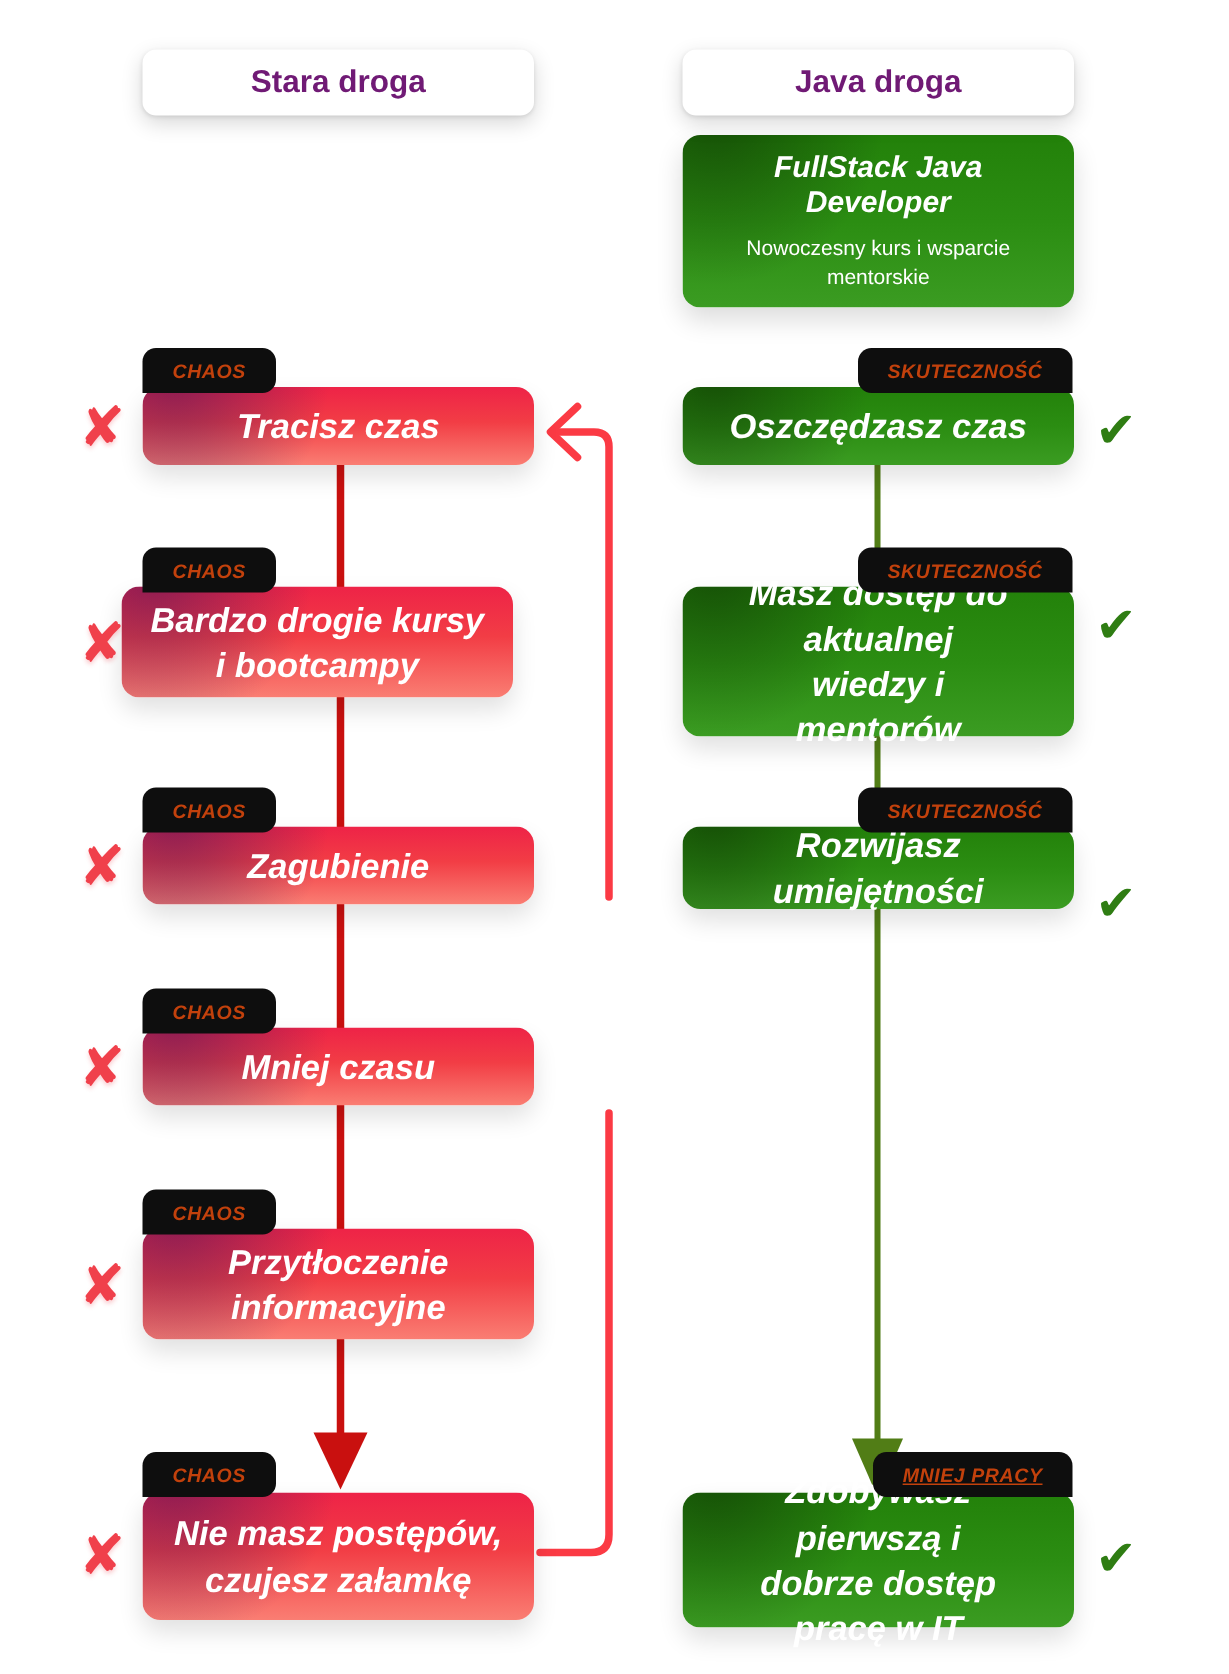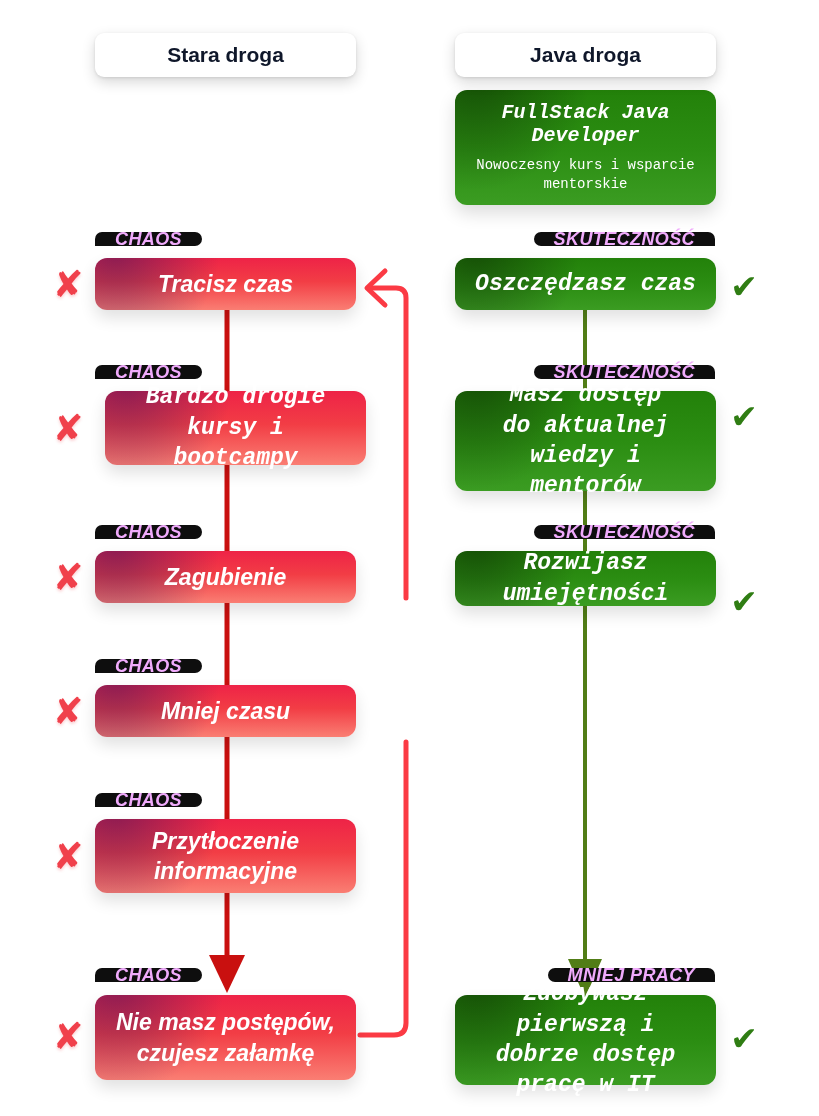--- a/index.html
+++ b/index.html
@@ -7,21 +7,21 @@
     position:relative; width:819px; height:1116px; background:#ffffff;
     font-family:"Liberation Sans","DejaVu Sans",sans-serif; overflow:hidden;
   }
   svg.connectors { position:absolute; left:0; top:0; z-index:1; }
 
   .col-header {
     position:absolute; width:261px; height:44px; z-index:3;
     background:#ffffff; border-radius:9px;
     box-shadow:0 5px 14px rgba(0,0,0,.16), 0 1px 3px rgba(0,0,0,.10);
     display:flex; align-items:center; justify-content:center;
-    font-weight:bold; font-size:21px; color:#0f172a;
+    font-weight:bold; font-size:21px; color:#701a75;
   }
 
   .intro {
     position:absolute; width:261px; height:115px; z-index:2;
     border-radius:12px; color:#ffffff; text-align:center;
     display:flex; flex-direction:column; align-items:center; justify-content:center;
     padding:0 16px; box-sizing:border-box;
     box-shadow:0 8px 18px rgba(0,0,0,.14);
   }
   .intro .intro-title { font-style:italic; font-weight:bold; font-size:20px; margin-bottom:9px; }
@@ -29,37 +29,36 @@
 
   .red-bg {
     background:
       radial-gradient(circle at 8% -12%, rgba(58,22,92,.55), rgba(58,22,92,0) 42%),
       linear-gradient(180deg, #ee2347 0%, #f23d45 45%, #fa7e73 100%);
   }
   .green-bg {
     background:
       radial-gradient(circle at 8% -12%, rgba(0,0,0,.38), rgba(0,0,0,0) 42%),
       linear-gradient(180deg, #23810a 0%, #2b8d12 50%, #3b9c22 100%);
-    font-family: Liberation Mono, monospace;
   }
 
   .node-box {
     position:absolute; width:261px; z-index:2;
     border-radius:12px; color:#ffffff; text-align:center;
     display:flex; align-items:center; justify-content:center;
     font-style:italic; font-weight:bold; font-size:23px; line-height:1.32;
     padding:0 18px; box-sizing:border-box;
     box-shadow:0 8px 16px rgba(0,0,0,.12);
   }
   .node-box.narrow { padding:0 40px; }
 
   .tag {
-    position:absolute; height:14px; z-index:4;
-    background:#0e0e0e; color:#f0abfc;
-    font-style:italic; font-weight:bold; font-size:18px; letter-spacing:.4px;
+    position:absolute; height:30px; z-index:4;
+    background:#0e0e0e; color:#c2410c;
+    font-style:italic; font-weight:bold; font-size:13px; letter-spacing:.4px;
     display:inline-flex; align-items:center; justify-content:center;
     padding:0 20px; box-sizing:border-box;
   }
   .tag-left  { border-radius:9px 9px 9px 0; }
   .tag-right { border-radius:9px 9px 0 9px; }
 
   .x-mark {
     position:absolute; z-index:5; width:44px; text-align:center;
     font-size:37px; font-weight:bold; color:#f0404b; line-height:1;
     text-shadow:0 2px 3px rgba(240,64,75,.25);
@@ -91,21 +90,21 @@
   <div class="col-header" style="left:95px; top:33px;">Stara droga</div>
 
 
   <div class="tag tag-left" style="left:95px; top:232px;">CHAOS</div>
   <div class="node-box red-bg" style="left:95px; top:258px; height:52px;">
     <span>Tracisz czas</span>
   </div>
   <div class="x-mark" style="left:46px; top:266px;">✘</div>
 
   <div class="tag tag-left" style="left:95px; top:365px;">CHAOS</div>
-  <div class="node-box red-bg" style="left:105px; top:391px; height:74px;font-family:Liberation Mono, monospace;">
+  <div class="node-box red-bg" style="left:81px; top:391px; height:74px;">
     <span>Bardzo drogie kursy i bootcampy</span>
   </div>
   <div class="x-mark" style="left:46px; top:410px;">✘</div>
 
   <div class="tag tag-left" style="left:95px; top:525px;">CHAOS</div>
   <div class="node-box red-bg" style="left:95px; top:551px; height:52px;">
     <span>Zagubienie</span>
   </div>
   <div class="x-mark" style="left:46px; top:559px;">✘</div>
 
@@ -145,19 +144,19 @@
     <span>Masz dostęp do aktualnej wiedzy i mentorów</span>
   </div>
   <div class="check-mark" style="left:722px; top:400px;">✔</div>
 
   <div class="tag tag-right" style="right:104px; top:525px;">SKUTECZNOŚĆ</div>
   <div class="node-box green-bg" style="left:455px; top:551px; height:55px;">
     <span>Rozwijasz umiejętności</span>
   </div>
   <div class="check-mark" style="left:722px; top:585px;">✔</div>
 
-  <div class="tag tag-right" style="right:104px; top:968px;">MNIEJ PRACY</div>
+  <div class="tag tag-right" style="right:104px; top:968px;text-decoration:underline;">MNIEJ PRACY</div>
   <div class="node-box green-bg narrow" style="left:455px; top:995px; height:90px;">
     <span>Zdobywasz pierwszą i dobrze dostęp pracę w IT</span>
   </div>
   <div class="check-mark" style="left:722px; top:1022px;">✔</div>
 
 </div>
 
 </body></html>

